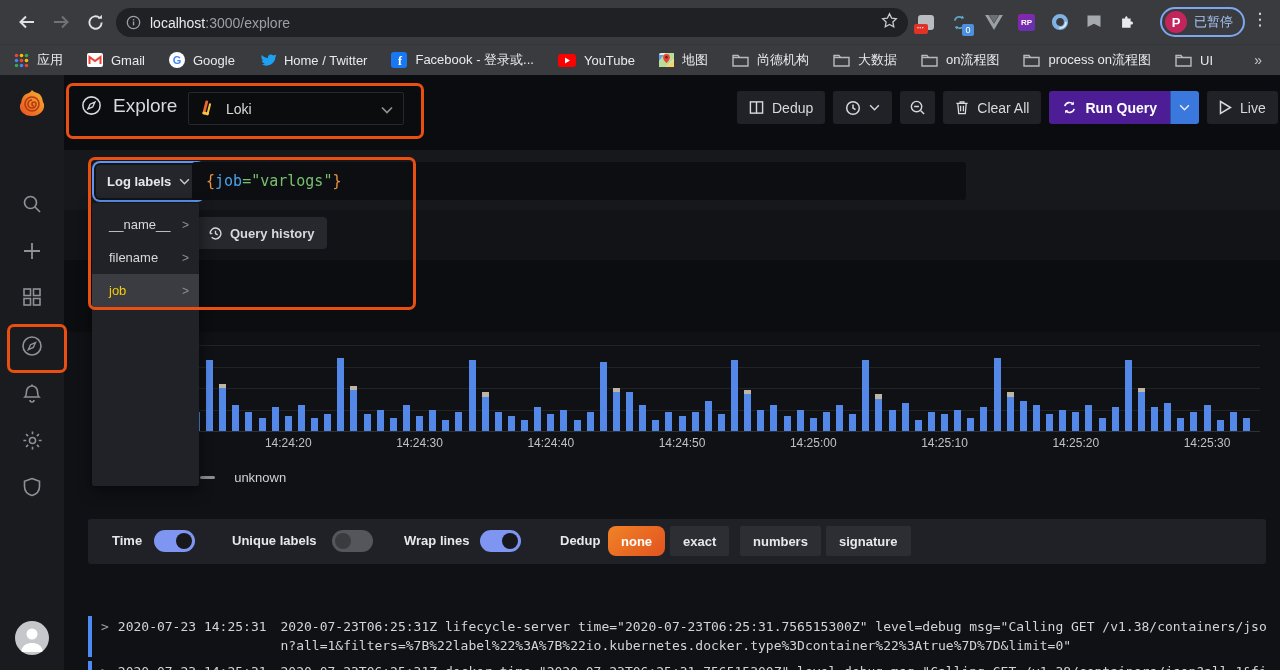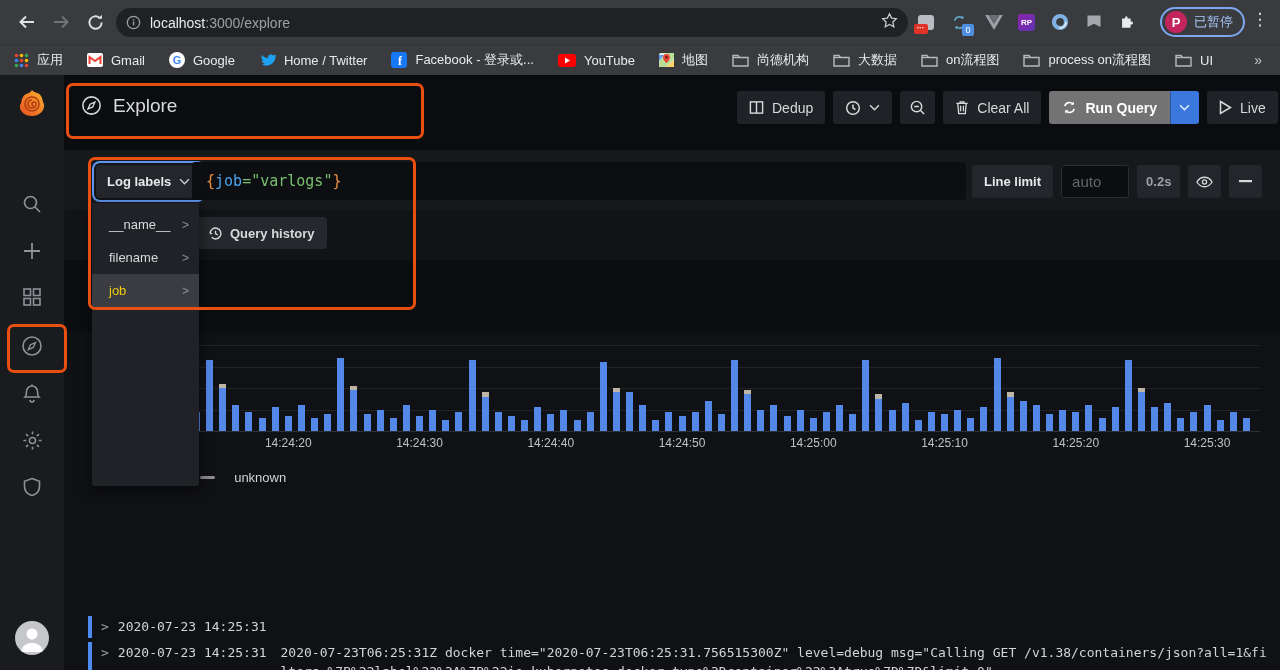--- a/index.html
+++ b/index.html
@@ -55,21 +55,21 @@
   .ds-picker{position:absolute;left:188px;top:17px;width:216px;height:33px;background:#0b0c0e;border:1px solid #26282d;
              border-radius:2px;display:flex;align-items:center;padding:0 10px;box-sizing:border-box;gap:10px;}
   .ds-picker .name{color:#d8d9da;font-size:14px;}
   .ds-picker .chev{margin-left:auto;color:#8e9196;}
 
   .hdr-btns{position:absolute;left:737px;top:16px;display:flex;gap:8px;}
   .gbtn{display:inline-flex;align-items:center;gap:8px;background:#202227;color:#d8d9da;font-size:14px;font-weight:500;
         border-radius:3px;padding:0 12px;height:33px;box-sizing:border-box;}
   .gbtn.icon-only{padding:0 9px;}
   .runq{display:flex;height:33px;border-radius:3px;overflow:hidden;}
-  .runq .main{display:flex;align-items:center;gap:8px;background:#737373;color:#fff;font-size:14px;font-weight:600;padding:0 13px;}
+  .runq .main{display:flex;align-items:center;gap:8px;background:#4c1d95;color:#fff;font-size:14px;font-weight:600;padding:0 13px;}
   .runq .drop{display:flex;align-items:center;justify-content:center;background:#3b78dd;width:28px;border-left:1px solid rgba(0,0,0,.28);color:#e8eefc;}
 
   
   .loglabels{position:absolute;left:96px;top:90px;height:33px;background:#24262b;border-radius:4px;color:#e6e8ea;
              font-size:13px;font-weight:bold;display:flex;align-items:center;gap:8px;padding:0 11px;
              box-shadow:0 0 0 2px #121418,0 0 0 4px #6095f2;}
   .qfield{position:absolute;left:192px;top:87px;width:774px;height:38px;background:#0d0e12;border-radius:3px;
           display:flex;align-items:center;padding:0 14px;box-sizing:border-box;font-size:15px;}
   .qfield .br{color:#e8913f;} .qfield .key{color:#4aa1e8;} .qfield .val{color:#77c16e;}
   .qopts{position:absolute;left:972px;top:90px;display:flex;gap:8px;align-items:center;height:33px;}
@@ -409,20 +409,33 @@
       </div>
     </div>
 
     <div class="explore-title">
       <svg width="23" height="23" viewBox="0 0 24 24">
           <circle cx="12" cy="12" r="9" stroke="#d8d9da" stroke-width="1.6" fill="none"></circle>
           <path d="M15.5 8.5l-2.2 5-5 2.2 2.2-5z" stroke="#d8d9da" stroke-width="1.4" fill="none"></path>
         </svg>
       <span class="t">Explore</span>
     </div>
+    <div class="ds-picker">
+      <svg width="17" height="19" viewBox="0 0 18 20">
+          <g transform="rotate(14 9 10)">
+            <rect x="5" y="2" width="3" height="15" rx="1" fill="#e8692c"></rect>
+            <rect x="9.4" y="4" width="2.2" height="13" rx="1" fill="#f6c344"></rect>
+            <rect x="5" y="14" width="6.6" height="3" rx="1" fill="#f6c344"></rect>
+          </g>
+        </svg>
+      <span class="name">Loki</span>
+      <span class="chev"><svg width="12" height="8" viewBox="0 0 12 8">
+            <path d="M1 1.5l5 5 5-5" stroke="currentColor" stroke-width="1.7" fill="none"></path>
+          </svg></span>
+    </div>
     <div class="hdr-btns">
       <div class="gbtn">
         <svg width="15" height="15" viewBox="0 0 16 16">
             <rect x="1.5" y="2" width="13" height="12" stroke="currentColor" stroke-width="1.5" fill="none"></rect>
             <path d="M8 2v12" stroke="currentColor" stroke-width="1.5"></path>
           </svg>
         <span>Dedup</span>
       </div>
       <div class="gbtn">
         <svg width="16" height="16" viewBox="0 0 16 16">
@@ -472,36 +485,20 @@
       <span>Log labels</span>
       <svg width="11" height="7" viewBox="0 0 12 8">
           <path d="M1 1.5l5 5 5-5" stroke="#c8cacc" stroke-width="1.7" fill="none"></path>
         </svg>
     </div>
     <div class="qfield mono">
       <span class="br">{</span>
         <span class="key">job</span>
         <span class="val">="varlogs"</span>
         <span class="br">}</span>
-    </div>
-    <div class="qopts">
-      <div class="lbl-box">Line limit</div>
-      <input class="auto-in" placeholder="auto" style="">
-      <div class="chip-dur">0.2s</div>
-      <div class="sq-btn">
-        <svg width="17" height="12" viewBox="0 0 18 12">
-            <path d="M1 6s3-5 8-5 8 5 8 5-3 5-8 5-8-5-8-5z" stroke="currentColor" stroke-width="1.4" fill="none"></path>
-            <circle cx="9" cy="6" r="2.2" stroke="currentColor" stroke-width="1.4" fill="none"></circle>
-          </svg>
-      </div>
-      <div class="sq-btn">
-        <svg width="13" height="3" viewBox="0 0 13 3">
-            <rect width="13" height="2.2" fill="currentColor"></rect>
-          </svg>
-      </div>
     </div>
 
     <div class="qhistory">
       <svg width="15" height="15" viewBox="0 0 16 16">
           <path d="M2.2 8a5.8 5.8 0 1 1 1.7 4.1" stroke="currentColor" stroke-width="1.5" fill="none"></path>
           <path d="M2 6.2 2.4 9l2.7-.8z" fill="currentColor"></path>
           <path d="M8 5v3.2l2.3 1.3" stroke="currentColor" stroke-width="1.4" fill="none"></path>
         </svg>
       <span>Query history</span>
     </div>
@@ -639,26 +636,43 @@
         <span class="leg-item">
           <span class="leg-dash" style="background:#6e9ff2"></span>
           <span>debug</span>
         </span>
         <span class="leg-item">
           <span class="leg-dash" style="background:#8e8e8e"></span>
           <span>unknown</span>
         </span>
       </div>
 
+    <div class="ctrlbar">
+      <span class="ctrl-lab" style="left:24px;">Time</span>
+      <div class="toggle on" style="left:66px;">
+          <div class="knob"></div>
+        </div>
+      <span class="ctrl-lab" style="left:144px;">Unique labels</span>
+      <div class="toggle off" style="left:244px;">
+          <div class="knob"></div>
+        </div>
+      <span class="ctrl-lab" style="left:316px;">Wrap lines</span>
+      <div class="toggle on" style="left:392px;">
+          <div class="knob"></div>
+        </div>
+      <span class="ctrl-lab" style="left:472px;">Dedup</span>
+      <span id="dedup-group"><div class="dedup-btn sel" style="left: 520px;">none</div><div class="dedup-btn" style="left: 582px;">exact</div><div class="dedup-btn" style="left: 652px;">numbers</div><div class="dedup-btn" style="left: 738px;">signature</div></span>
+    </div>
 
 
     <div class="logs" id="logs">
         <div class="logrow">
           <span class="chev">&gt;</span>
           <span class="ts">2020-07-23 14:25:31</span>
+          <span class="content">2020-07-23T06:25:31Z lifecycle-server time="2020-07-23T06:25:31.756515300Z" level=debug msg="Calling GET /v1.38/containers/json?all=1&amp;filters=%7B%22label%22%3A%7B%22io.kubernetes.docker.type%3Dcontainer%22%3Atrue%7D%7D&amp;limit=0"</span>
         </div>
         <div class="logrow">
           <span class="chev">&gt;</span>
           <span class="ts">2020-07-23 14:25:31</span>
           <span class="content">2020-07-23T06:25:31Z docker time="2020-07-23T06:25:31.756515300Z" level=debug msg="Calling GET /v1.38/containers/json?all=1&amp;filters=%7B%22label%22%3A%7B%22io.kubernetes.docker.type%3Dcontainer%22%3Atrue%7D%7D&amp;limit=0"</span>
         </div>
       </div>
   </div>
 
   <div class="anno" style="left:66px;top:83px;width:352px;height:50px;"></div>

